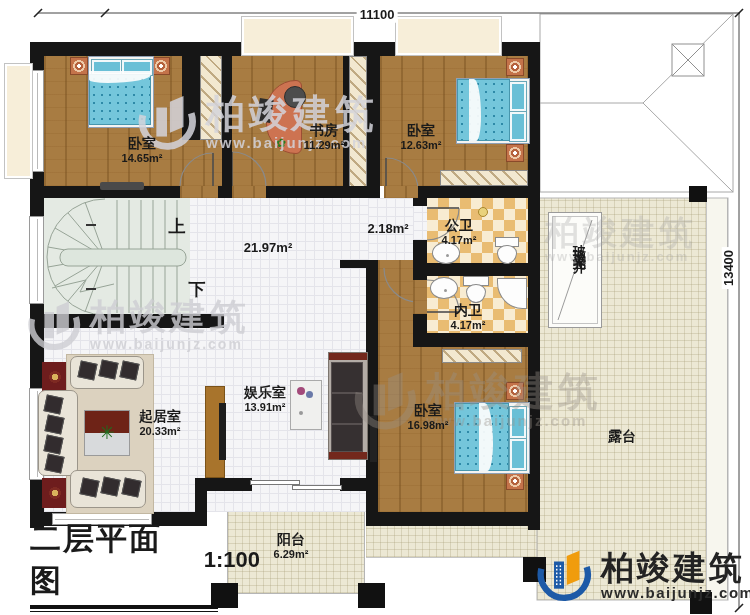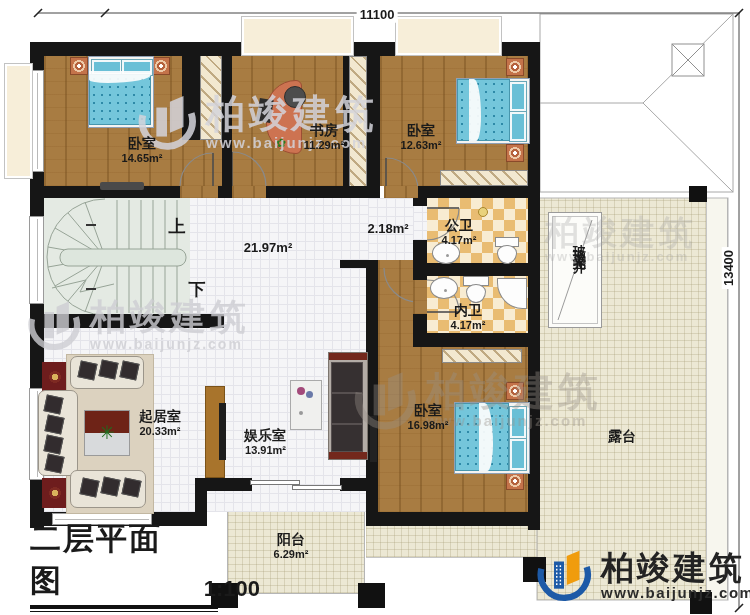--- a/index.html
+++ b/index.html
@@ -354,41 +354,41 @@
   </div>
   <div class="lab" style="left:468px;top:317px;">
     <div class="rn">内卫</div>
       <div class="ra">4.17m²</div>
   </div>
   <div class="abs" style="left:570px;top:234px;writing-mode:vertical-rl;letter-spacing:4px;font-size:13px;font-weight:bold;">玻璃采光井</div>
   <div class="lab" style="left:160px;top:423px;">
     <div class="rn">起居室</div>
       <div class="ra">20.33m²</div>
   </div>
-  <div class="lab" style="left:265px;top:442px;text-align:right;">
+  <div class="lab" style="left:265px;top:399px;">
     <div class="rn">娱乐室</div>
       <div class="ra">13.91m²</div>
   </div>
   <div class="lab" style="left:428px;top:417px;">
     <div class="rn">卧室</div>
       <div class="ra">16.98m²</div>
   </div>
   <div class="lab rn" style="left:622px;top:437px;">露台</div>
   <div class="lab" style="left:291px;top:546px;">
     <div class="rn">阳台</div>
       <div class="ra">6.29m²</div>
   </div>
   <div class="lab ud" style="left:177px;top:227px;">上</div>
   <div class="lab ud" style="left:197px;top:290px;">下</div>
 
   <div class="lab dimtxt" style="left:377px;top:15px;">11100</div>
   <div class="lab dimtxt" style="left:729px;top:268px;transform:translate(-50%,-50%) rotate(-90deg);">13400</div>
 
   <div class="abs" style="left:30px;top:518px;width:230px;">
-    <div style="display:flex;align-items:flex-end;gap:10px;">
+    <div style="display:flex;align-items:center;gap:10px;">
       <span class="tb-title">二层平面图</span>
       <span class="tb-scale">1:100</span>
     </div>
     <div style="width:188px;height:4px;background:#111;margin-top:3px;"></div>
     <div style="width:188px;height:1px;background:#111;margin-top:2px;"></div>
 
   </div>
 
   <div class="abs" style="left:535px;top:546px;display:flex;align-items:center;gap:8px;">
     <svg width="58" height="60" viewBox="0 0 64 64">

